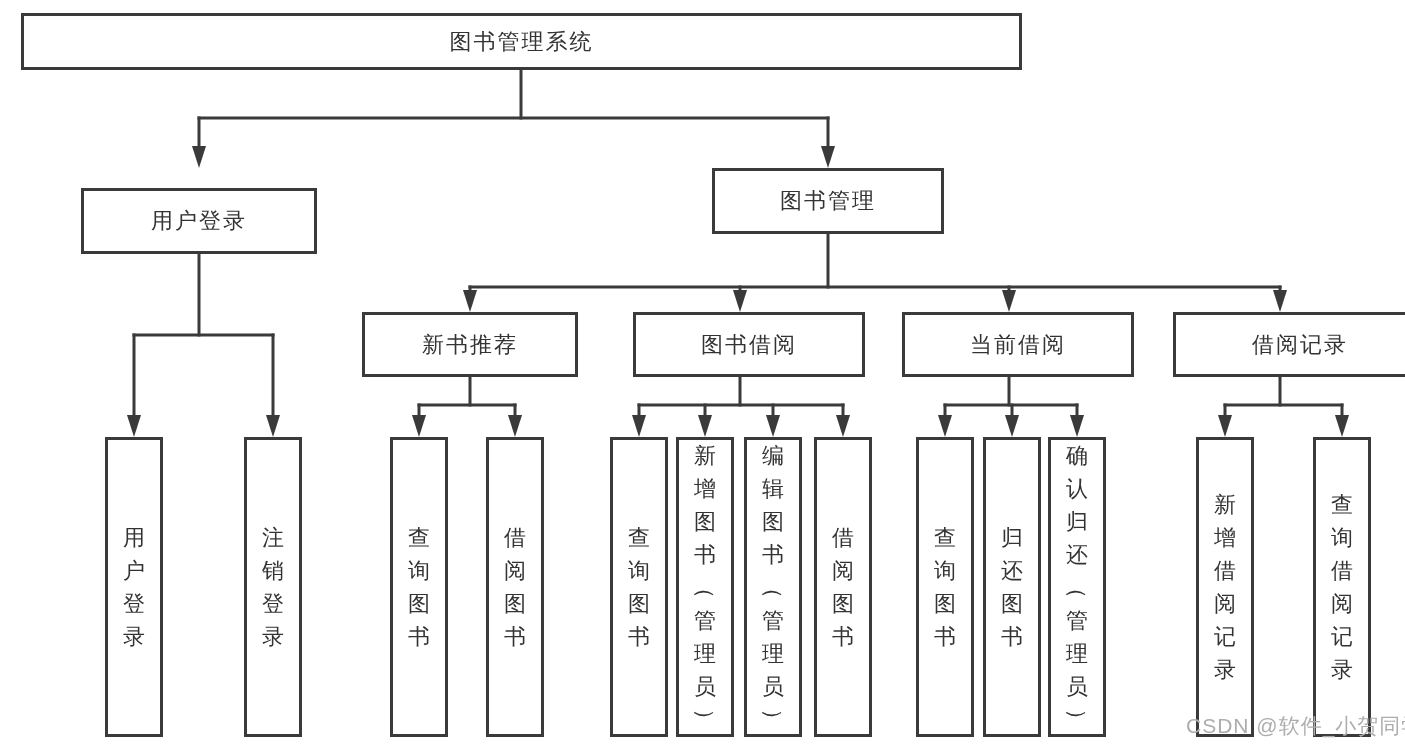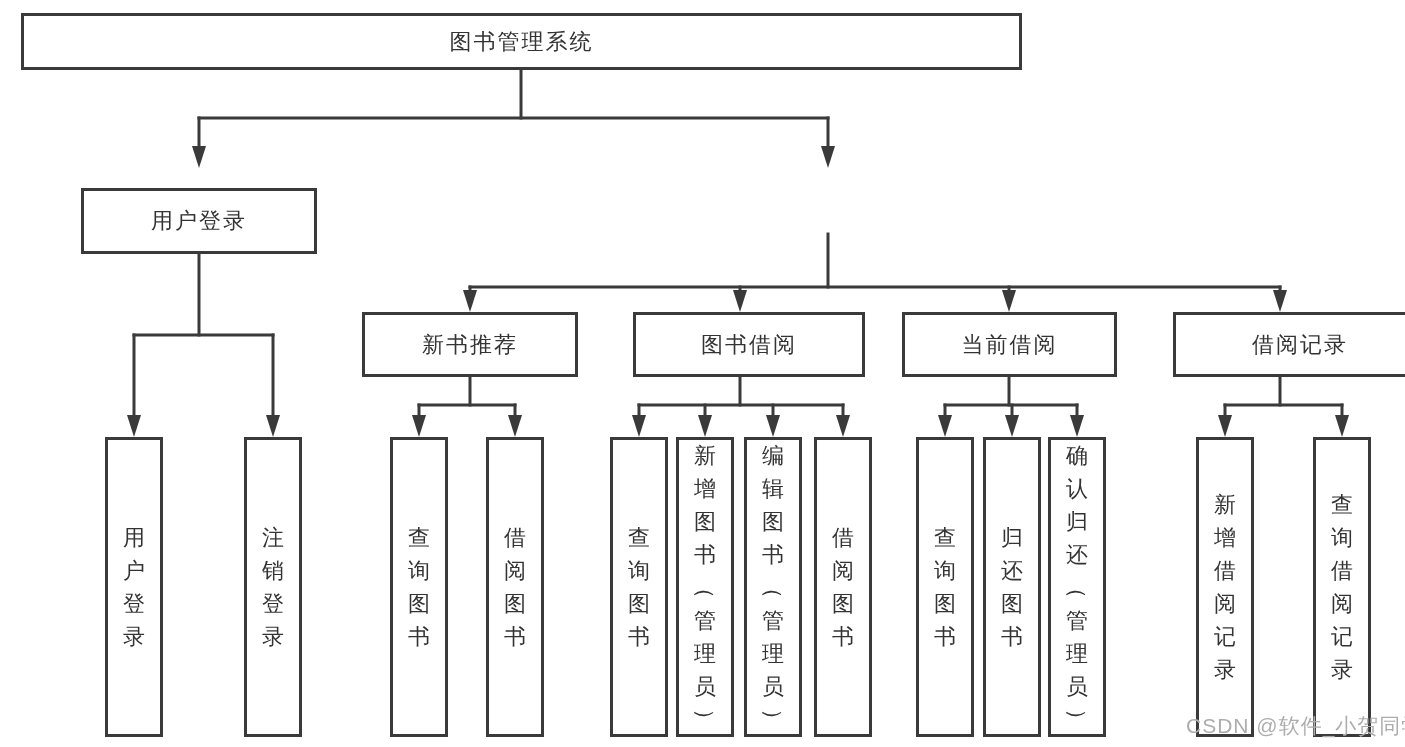--- a/index.html
+++ b/index.html
@@ -82,24 +82,25 @@
       <polygon points="1070,415 1084,415 1077,437"></polygon>
       <line x1="1225" y1="405" x2="1225" y2="419"></line>
       <polygon points="1218,415 1232,415 1225,437"></polygon>
       <line x1="1342" y1="405" x2="1342" y2="419"></line>
       <polygon points="1335,415 1349,415 1342,437"></polygon>
     </svg>
 
   <div class="box" style="left:21px; top:13px; width:1001px; height:57px;">图书管理系统</div>
 
   <div class="box" style="left:81px; top:168px; width:236px; height:66px;margin-top:20px;">用户登录</div>
+  <div class="box" style="left:712px; top:168px; width:232px; height:66px;">图书管理</div>
 
   <div class="box" style="left:362px; top:312px; width:216px; height:65px;">新书推荐</div>
   <div class="box" style="left:633px; top:312px; width:232px; height:65px;">图书借阅</div>
-  <div class="box" style="left:902px; top:312px; width:215px; height:65px;">当前借阅</div>
+  <div class="box" style="left:902px; top:312px; width:232px; height:65px;">当前借阅</div>
   <div class="box" style="left:1173px; top:312px; width:254px; height:65px;">借阅记录</div>
 
   <div class="box vbox vtext" style="left:105px; top:437px; width:58px; height:300px;">
       <span>用</span>
       <span>户</span>
       <span>登</span>
       <span>录</span>
     </div>
   <div class="box vbox vtext" style="left:244px; top:437px; width:58px; height:300px;">
       <span>注</span>

